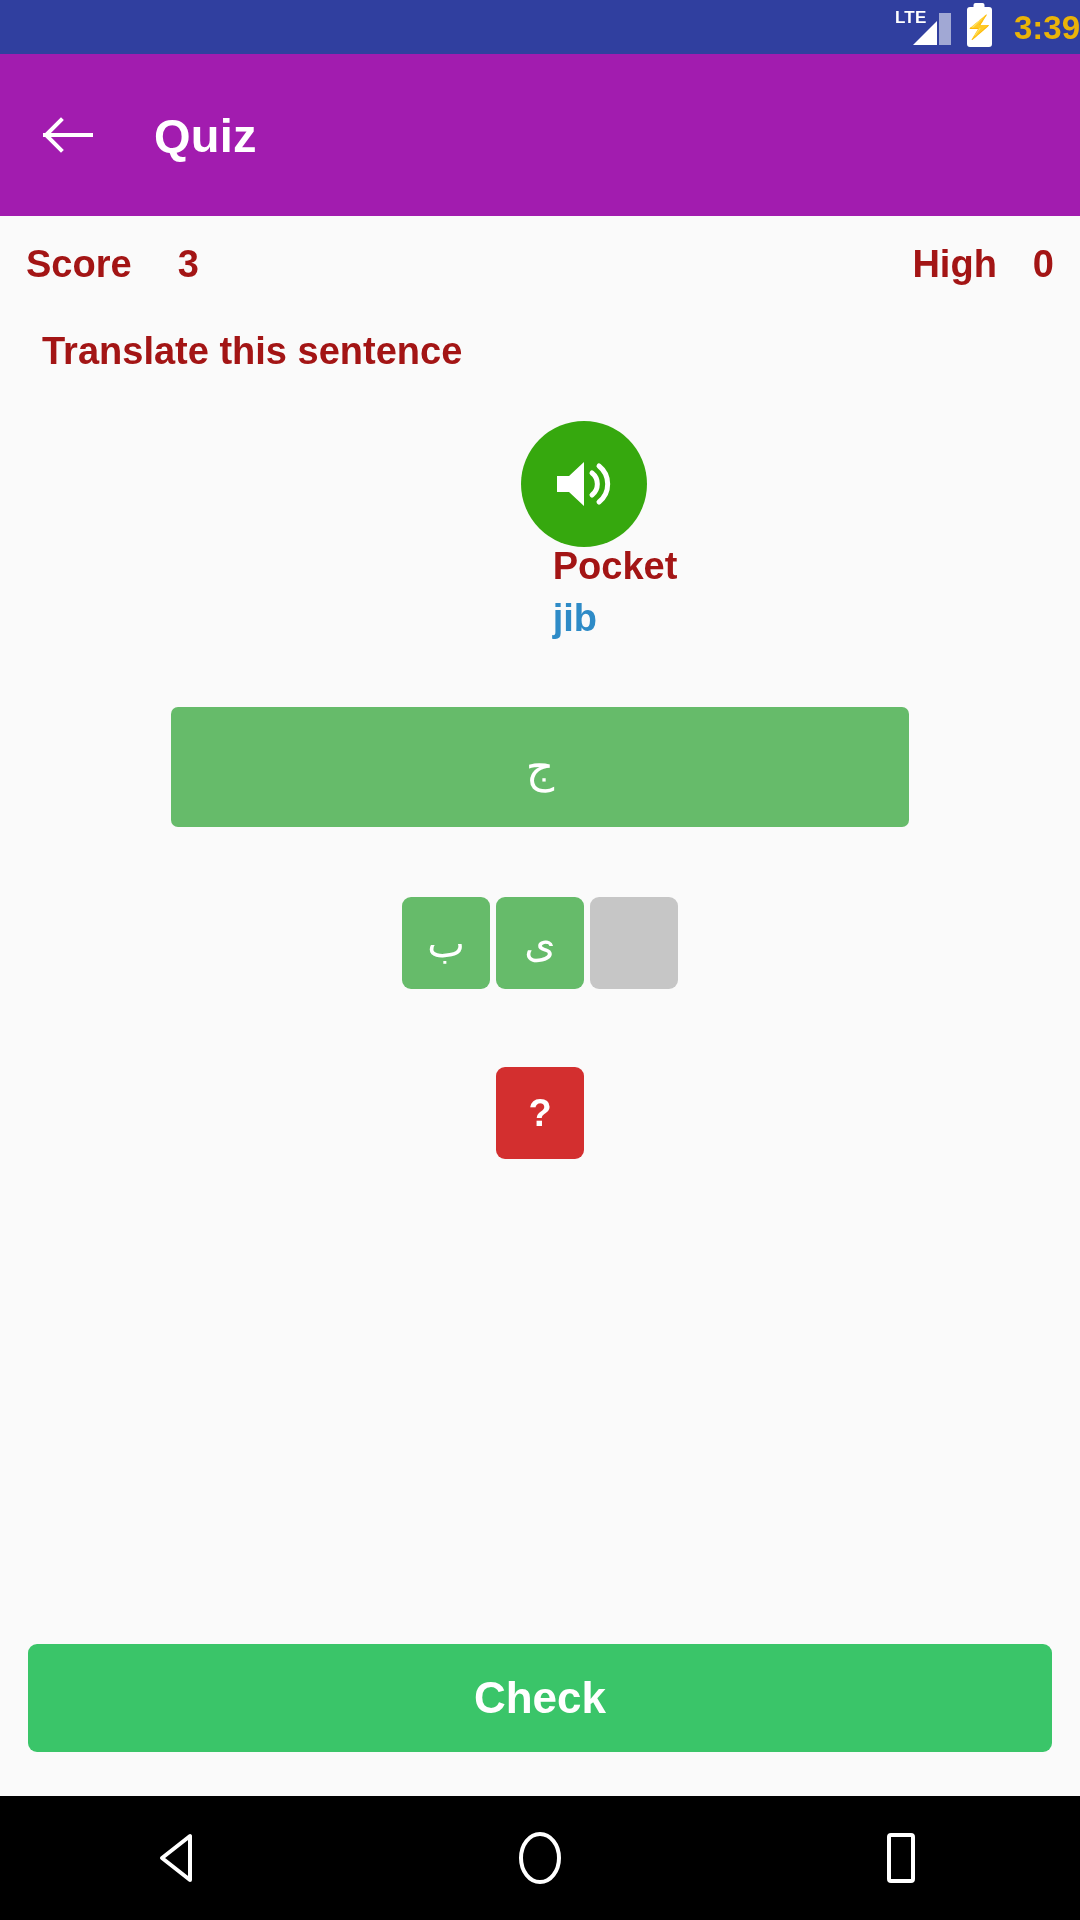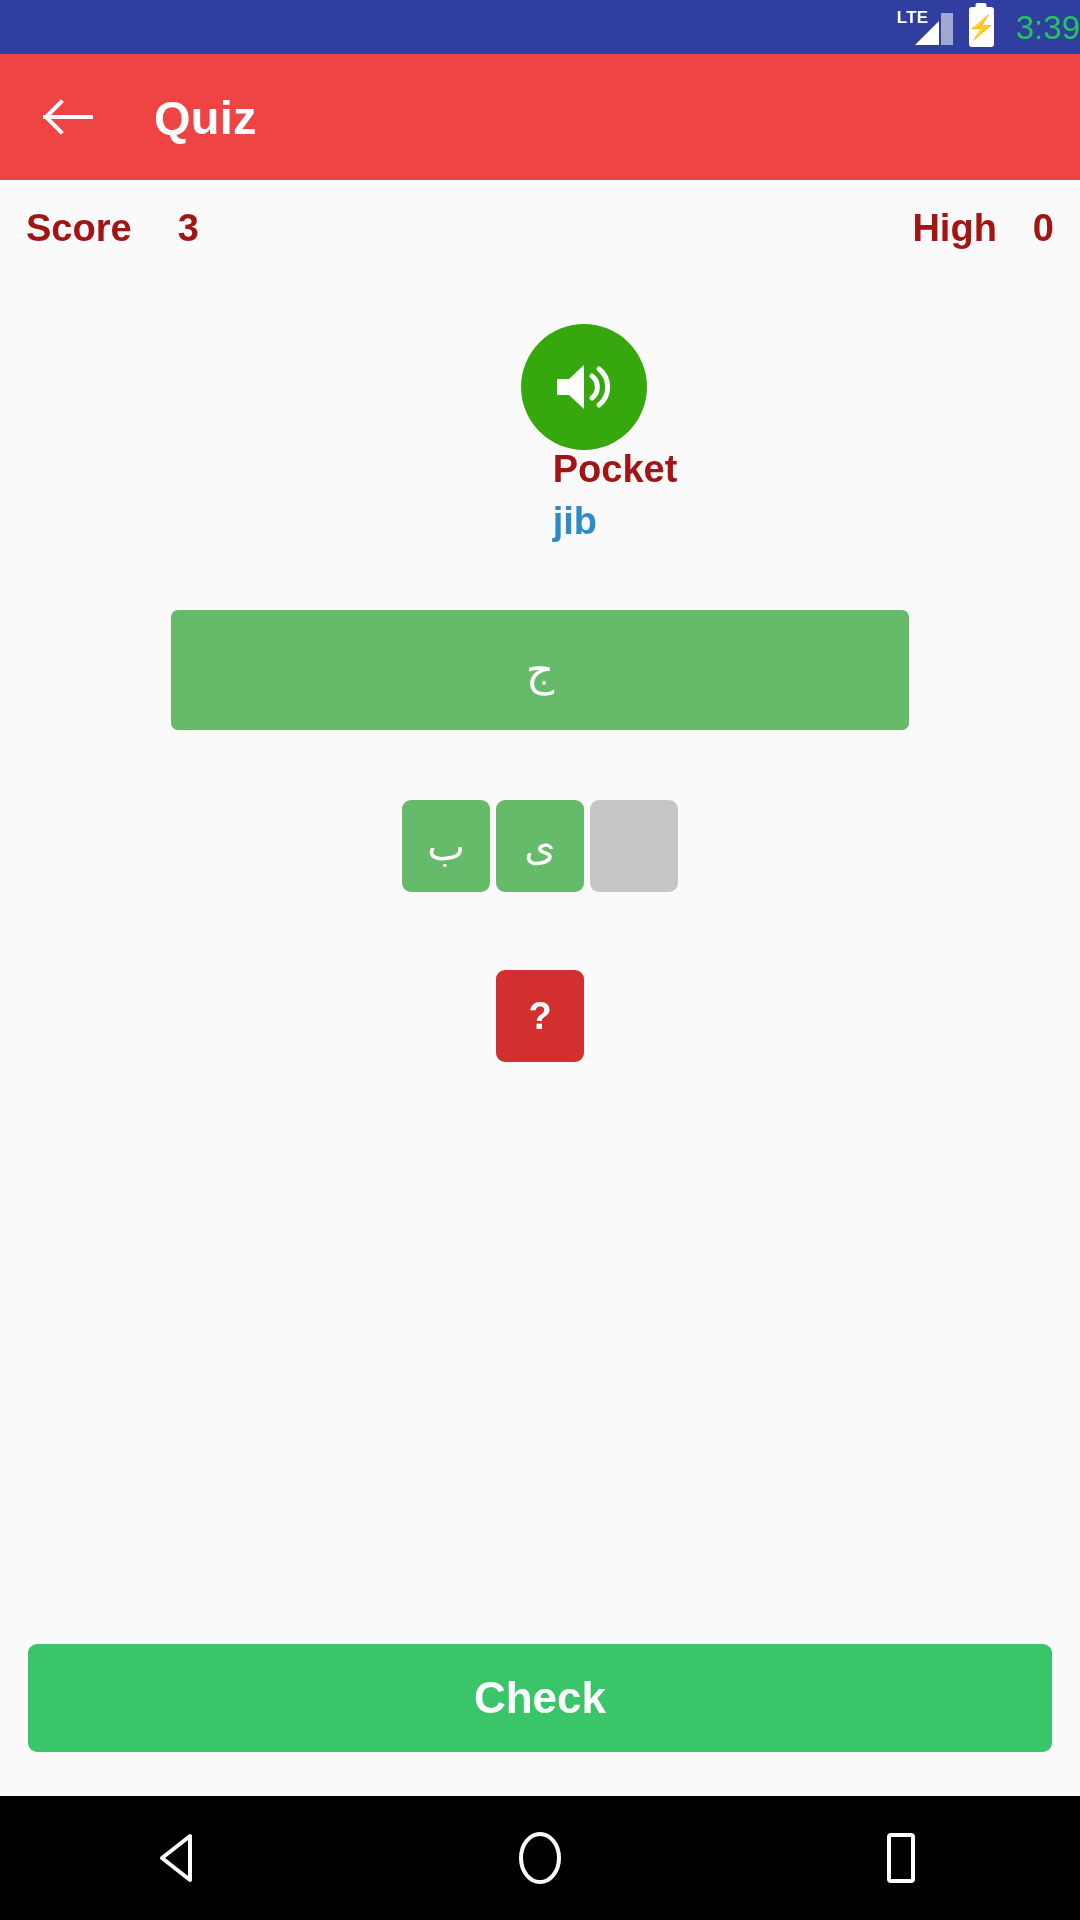--- a/index.html
+++ b/index.html
@@ -84,30 +84,30 @@
     left: 50%;
     top: 50%;
     transform: translate(-50%, -50%);
     font-size: 23px;
     line-height: 1;
     color: #303f9f;
     font-weight: bold;
   }
   .clock {
     font-size: 33px;
-    color: #22c55e;
-    font-weight: normal;
+    color: #eab308;
+    font-weight: bold;
     line-height: 1;
     margin-left: 6px;
   }
 
   
   .app-bar {
-    height: 126px;
-    background: #ef4444;
+    height: 162px;
+    background: #a21caf;
     display: flex;
     align-items: center;
     padding-left: 42px;
     box-sizing: border-box;
     flex: 0 0 auto;
   }
   .back-arrow {
     width: 52px;
     height: 52px;
     display: flex;
@@ -344,20 +344,21 @@
       <div class="score-left">
         <span>Score</span>
         <span>3</span>
       </div>
       <div class="score-right">
         <span>High</span>
         <span>0</span>
       </div>
     </div>
 
+    <div class="prompt">Translate this sentence</div>
 
     <div class="word-row">
       <div class="speaker-btn">
         <svg width="66" height="56" viewBox="0 0 66 56">
           <path d="M6 20 L18 20 L33 6 L33 50 L18 36 L6 36 Z" fill="#ffffff"></path>
           <path d="M41 17 A14 14 0 0 1 41 39" stroke="#ffffff" stroke-width="5" fill="none" stroke-linecap="round"></path>
           <path d="M48 10 A23 23 0 0 1 48 46" stroke="#ffffff" stroke-width="5" fill="none" stroke-linecap="round"></path>
         </svg>
       </div>
       <div class="word-texts">

